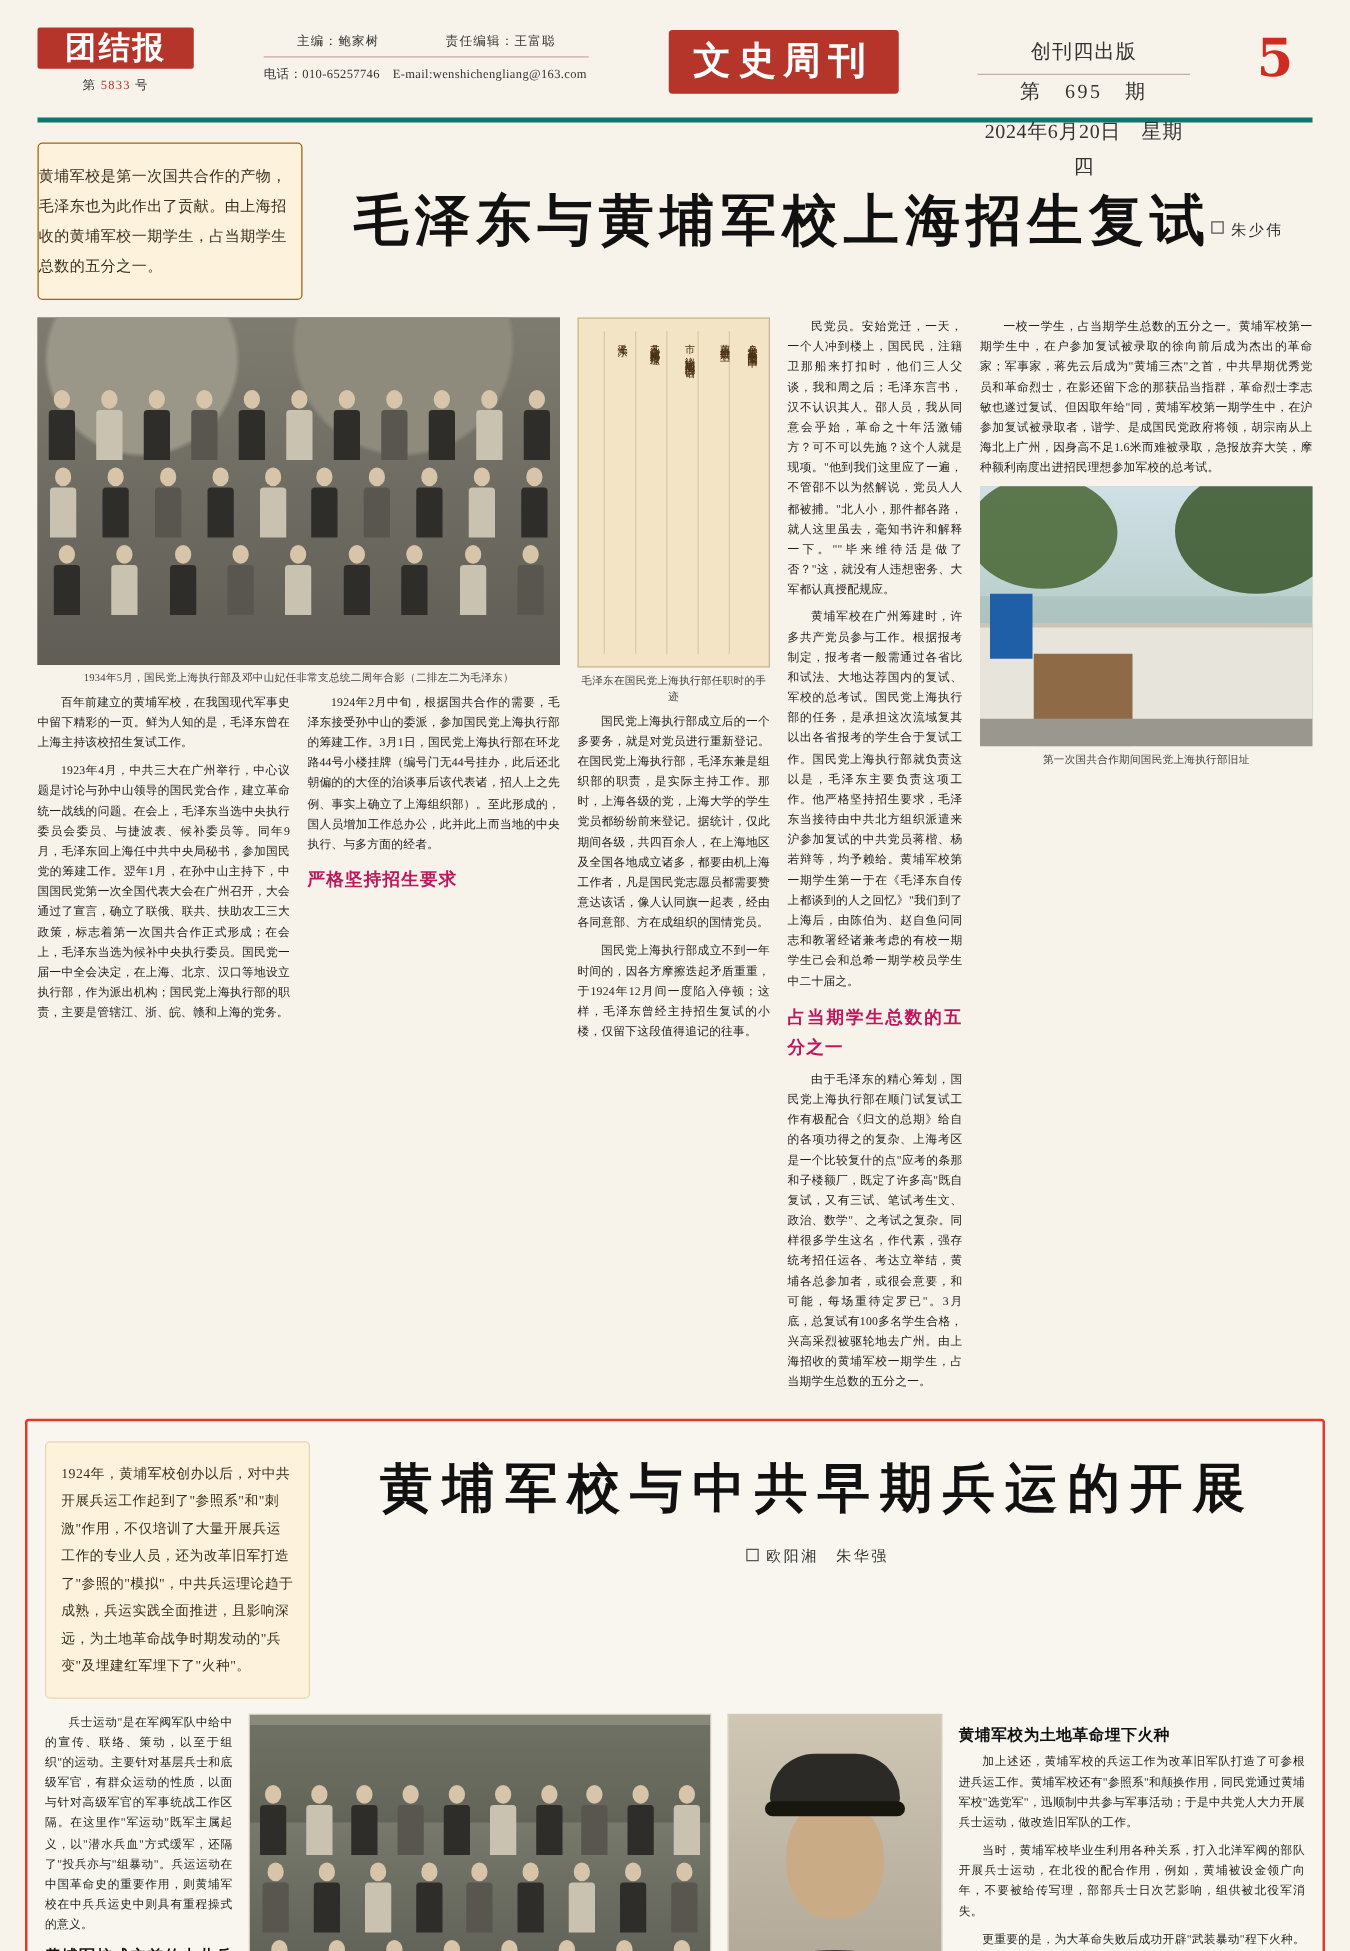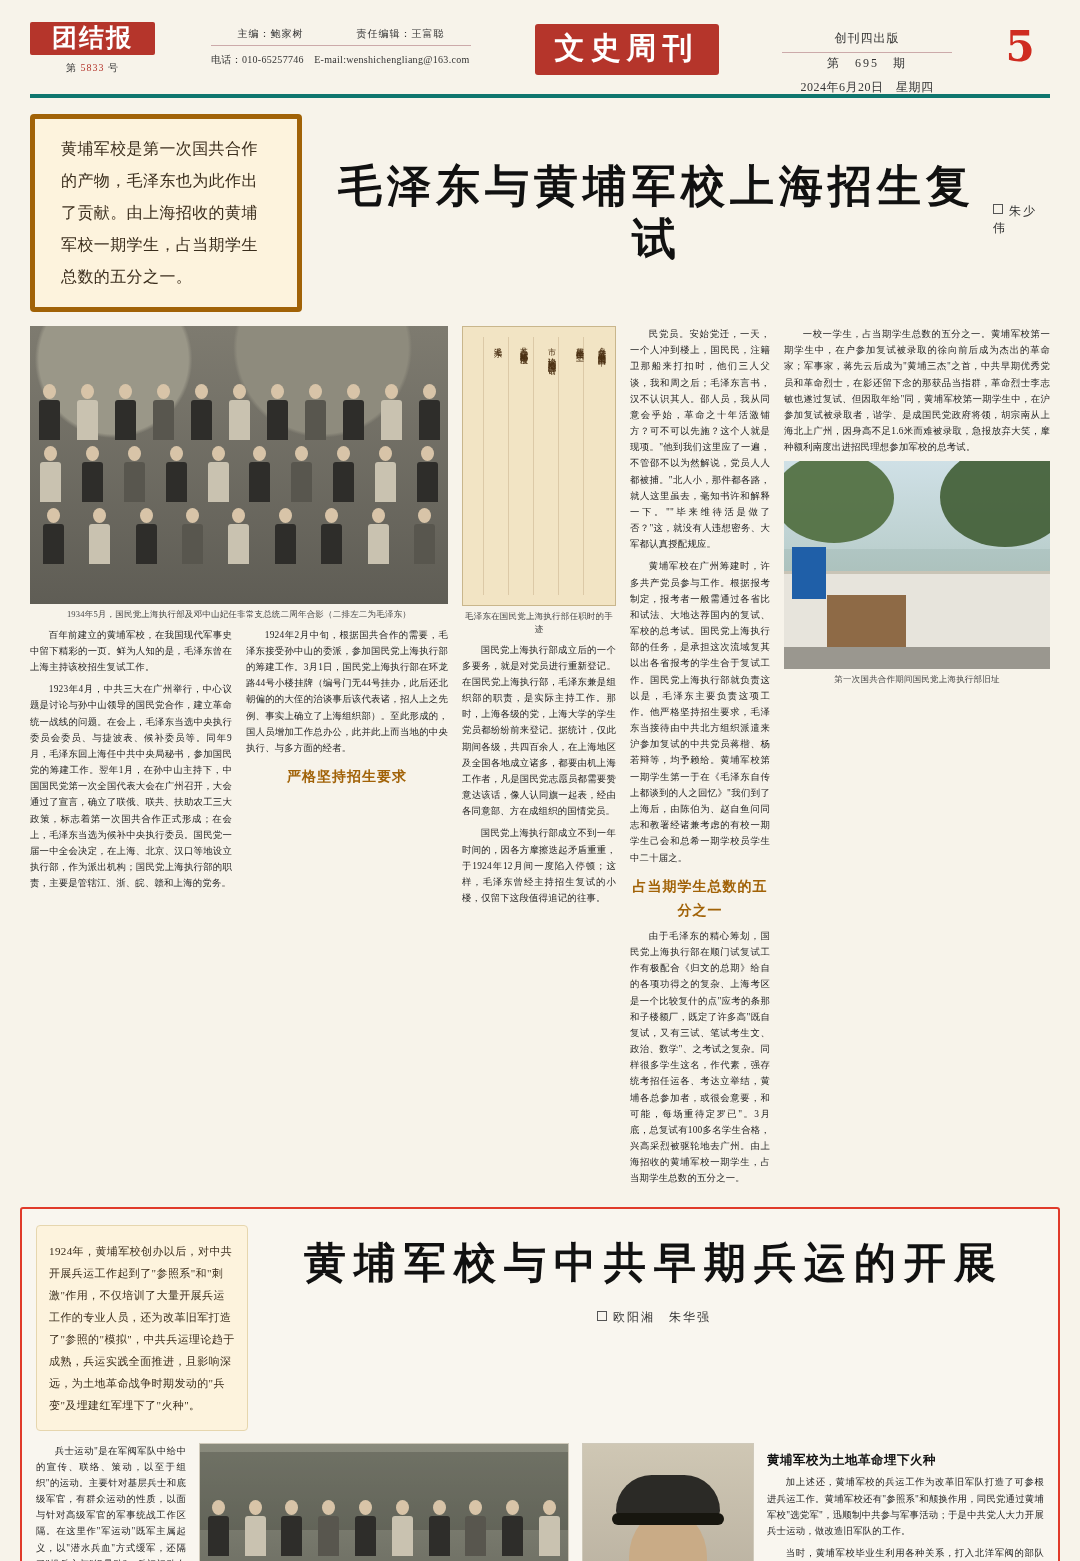--- a/index.html
+++ b/index.html
@@ -43,39 +43,39 @@
   .credit-contact{margin-top:4px;letter-spacing:0.3px;font-size:10px;}
   .title-block{flex:1;text-align:center;padding-top:2px;}
   .paper-title{
     display:inline-block;
     background:#b5352b;color:#fff;
     font-family:"DejaVu Serif", serif;
     font-weight:bold;font-size:30px;letter-spacing:6px;
     padding:4px 20px 6px 20px;
     border-radius:3px;
   }
-  .issue-block{flex:0 0 170px;text-align:center;font-size:12px;color:#333;line-height:1.8;padding-top:6px;}
+  .issue-block{flex:0 0 170px;text-align:center;font-size:16px;color:#333;line-height:1.8;padding-top:6px;}
   .issue-top{border-bottom:1px solid #caa;padding-bottom:2px;letter-spacing:1px;}
   .issue-num{letter-spacing:2px;}
   .issue-date{margin-top:3px;letter-spacing:0.5px;}
   .page-no{
     flex:0 0 60px;text-align:center;color:#cf2b20;
     font-family:"DejaVu Serif", serif;font-weight:bold;font-size:42px;line-height:1;padding-top:4px;
   }
 
   
   .article1{margin:16px 30px 0 30px;}
   .a1-head{display:flex;align-items:stretch;gap:18px;}
   .lead-box{
     flex:0 0 210px;
     background:#fdf3dd;
-    border:5px solid #a16207;
+    border:1px solid #a16207;
     border-radius:4px;
-    padding:14px 26px;
-    font-size:16px;line-height:2.0;color:#3a2d1c;
+    padding:14px 0;
+    font-size:12px;line-height:2.0;color:#3a2d1c;
     letter-spacing:0.4px;
   }
   .a1-title-wrap{flex:1;display:flex;justify-content:center;align-items:center;}
   .a1-title{
     font-family:"DejaVu Serif", serif;
     font-weight:bold;
     font-size:44px;letter-spacing:5px;color:#111;
     text-align:center;line-height:1.2;
   }
   .byline{
@@ -87,21 +87,21 @@
   .a1-body{display:flex;gap:14px;margin-top:14px;}
   .col{font-size:9.4px;line-height:1.72;text-align:justify;color:#1e1e1e;letter-spacing:0.2px;}
   .col p{margin:0 0 6px 0;text-indent:2em;}
   .colA{flex:0 0 418px;}
   .colB{flex:0 0 152px;}
   .colC{flex:0 0 140px;}
   .colE{flex:1;}
   .cap{font-size:8.5px;color:#444;text-align:center;margin-top:4px;line-height:1.5;letter-spacing:0.2px;}
   .sec-title{
     font-family:"DejaVu Serif", serif;font-weight:bold;font-size:14px;letter-spacing:1px;
-    text-align:center;margin:8px 0 6px 0;color:#a16207;
+    margin:8px 0 6px 0;color:#be185d;
   }
 
   
   .group-photo{width:418px;height:278px;background:linear-gradient(#8d8a7f,#6f6c62);position:relative;}
   .gp-bg{position:absolute;inset:0;background:
      radial-gradient(circle at 20% 12%, #9a9788 0 18%, transparent 19%),
      radial-gradient(circle at 70% 8%, #8e8b7d 0 22%, transparent 23%),
      linear-gradient(#7e7b70, #5f5d55);}
   .gp-row{position:absolute;left:0;right:0;display:flex;justify-content:space-around;}
   .fig{width:22px;}

